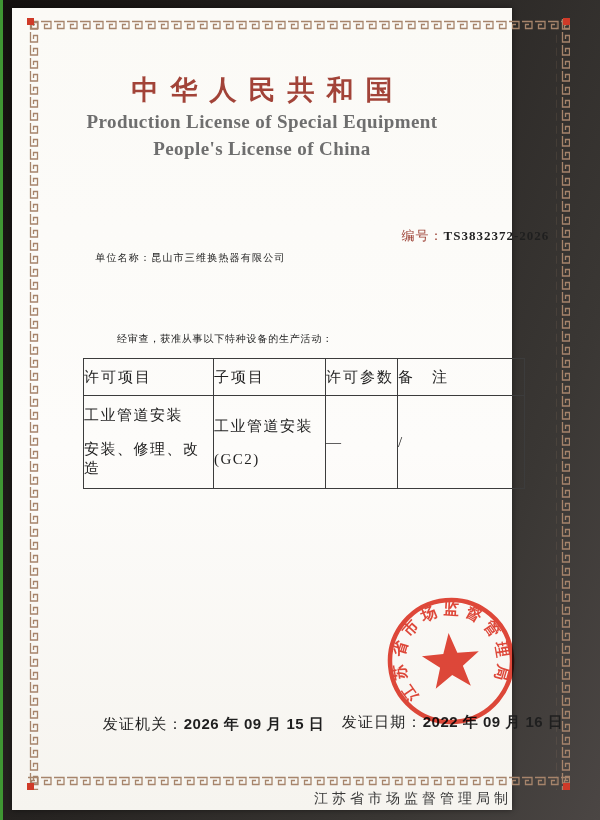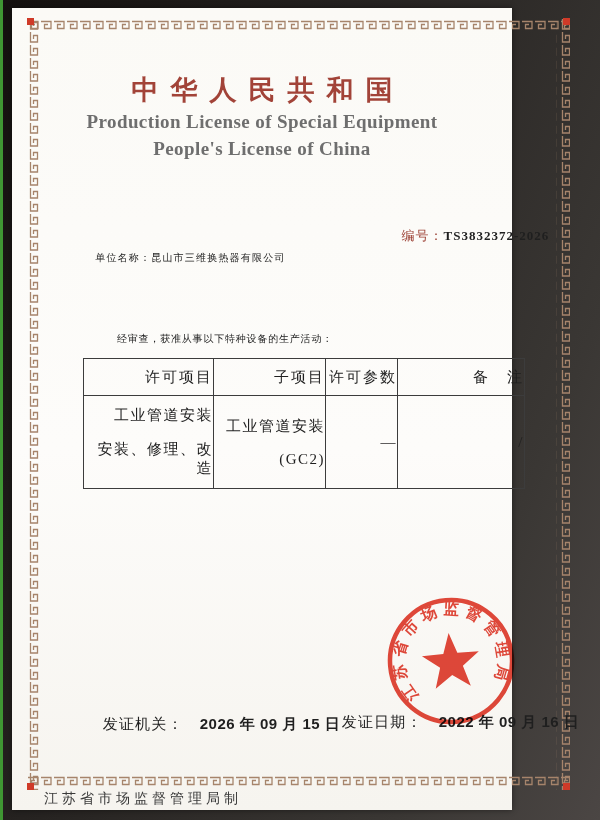--- a/index.html
+++ b/index.html
@@ -27,36 +27,36 @@
   .license-label{color:#9c4034;}
   .license-no{color:#1f1f1f;font-weight:600;}
 
   .field-row{position:absolute;left:61px;font-size:10px;color:#1f1f1f;letter-spacing:1.2px;white-space:pre;}
   .field-row.r1{top:232px;} .field-row.r2{top:263px;} .field-row.r3{top:294px;}
 
   .approval{position:absolute;left:91px;top:324px;font-size:10px;color:#1f1f1f;letter-spacing:.8px;white-space:pre;margin-left:14px;}
 
   .lic-table{position:absolute;left:71px;top:350px;width:441px;border-collapse:collapse;
     table-layout:fixed;color:#1f1f1f;}
-  .lic-table th,.lic-table td{border:1.6px solid #3c3c3c;text-align:right;vertical-align:middle;
+  .lic-table th,.lic-table td{border:1.6px solid #3c3c3c;text-align:left;vertical-align:middle;
     padding:0;font-weight:400;}
   .lic-table th{height:36px;font-size:15px;letter-spacing:2px;white-space:pre;}
   .lic-table td{height:92px;font-size:15px;letter-spacing:1.5px;}
   .cell-stack{display:flex;flex-direction:column;justify-content:center;gap:15px;}
   .dash-cell{font-size:17px;}
 
   .issuer-line{position:absolute;left:61px;top:661px;font-size:15px;color:#1f1f1f;letter-spacing:1.5px;white-space:pre;}
   .valid-line{position:absolute;left:61px;top:690px;font-size:15px;color:#1f1f1f;letter-spacing:1.2px;white-space:pre;}
   .issue-line{position:absolute;left:300px;top:688px;font-size:15px;color:#1f1f1f;letter-spacing:1.2px;white-space:pre;text-align:right;}
-  .date-val{font-family:"Liberation Sans","DejaVu Sans",sans-serif;font-weight:700;font-size:15px;letter-spacing:.5px;margin-left:16px;}
+  .date-val{font-family:"Liberation Sans","DejaVu Sans",sans-serif;font-weight:700;font-size:15px;letter-spacing:.5px;}
 
   .seal-svg{position:absolute;left:369px;top:583px;width:140px;height:140px;
     opacity:.88;transform:rotate(-5deg);mix-blend-mode:multiply;}
 
-  .footer{position:absolute;left:0;right:0;top:782px;text-align:left;font-size:14px;
+  .footer{position:absolute;left:0;right:0;top:782px;text-align:right;font-size:14px;
     letter-spacing:4px;color:#3a3a3a;padding-left:32px;}
 </style>
 </head>
 <body>
 
 <div class="photo">
   <div class="green-edge"></div>
 
   <div class="paper">
 

